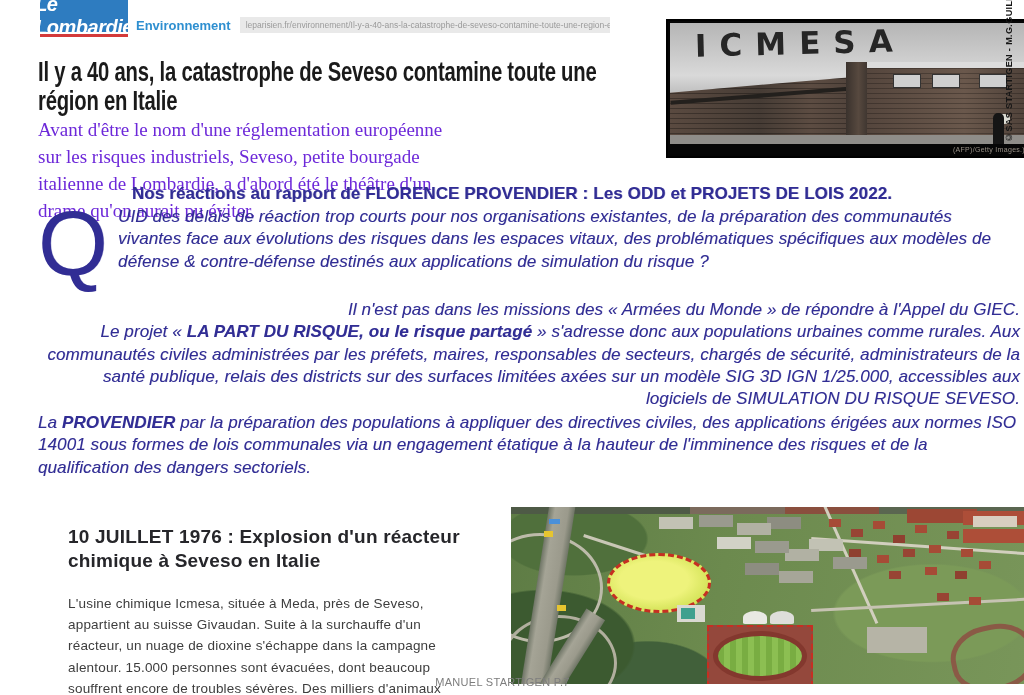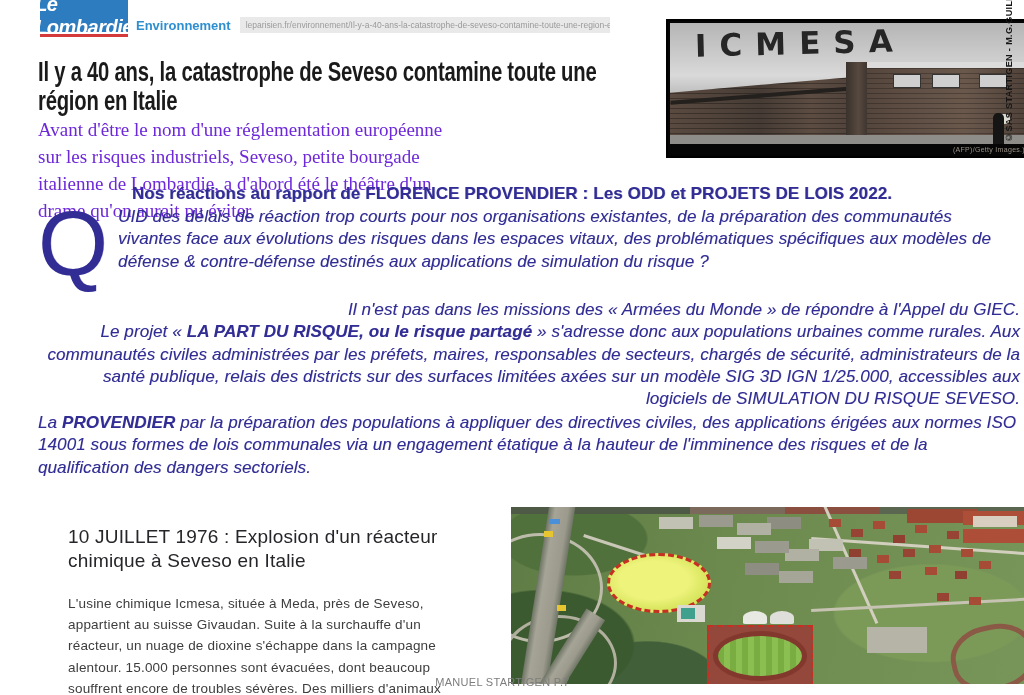--- a/index.html
+++ b/index.html
@@ -62,21 +62,21 @@
   .quid{left:38px;top:206px;width:978px;}
   .dropcap{float:left;font-style:normal;font-size:90px;line-height:0.82;padding:2px 10px 0 0;
     font-weight:400;font-family:"Liberation Sans",sans-serif;}
   .para2{left:38px;top:299px;width:982px;text-align:right;}
   .para3{left:38px;top:412px;width:982px;}
   .navy-para b{font-weight:bold;}
   .block{display:block;}
 
   
   .juillet{left:68px;top:506px;width:404px;}
-  .juillet-h{font-size:19px;font-weight:normal;color:#26262a;line-height:1.28;letter-spacing:0.2px;}
+  .juillet-h{font-size:19px;font-weight:bold;color:#26262a;line-height:1.28;letter-spacing:0.2px;}
   .juillet-p{margin-top:13px;font-size:13.5px;color:#3d3d3d;line-height:1.58;letter-spacing:0.2px;}
 
   
   .aerial{left:471px;top:491px;width:526px;height:177px;overflow:hidden;background:#6c8a4e;}
   .a-base{position:absolute;inset:0;
     background:
       radial-gradient(ellipse 150px 90px at 6% 78%,#3c5a30 0 60%,transparent 62%),
       radial-gradient(ellipse 120px 70px at 26% 100%,#41603a 0 60%,transparent 62%),
       radial-gradient(ellipse 120px 60px at 12% 18%,#50703c 0 60%,transparent 62%),
       radial-gradient(ellipse 160px 80px at 80% 60%,#7b9a58 0 60%,transparent 62%),

